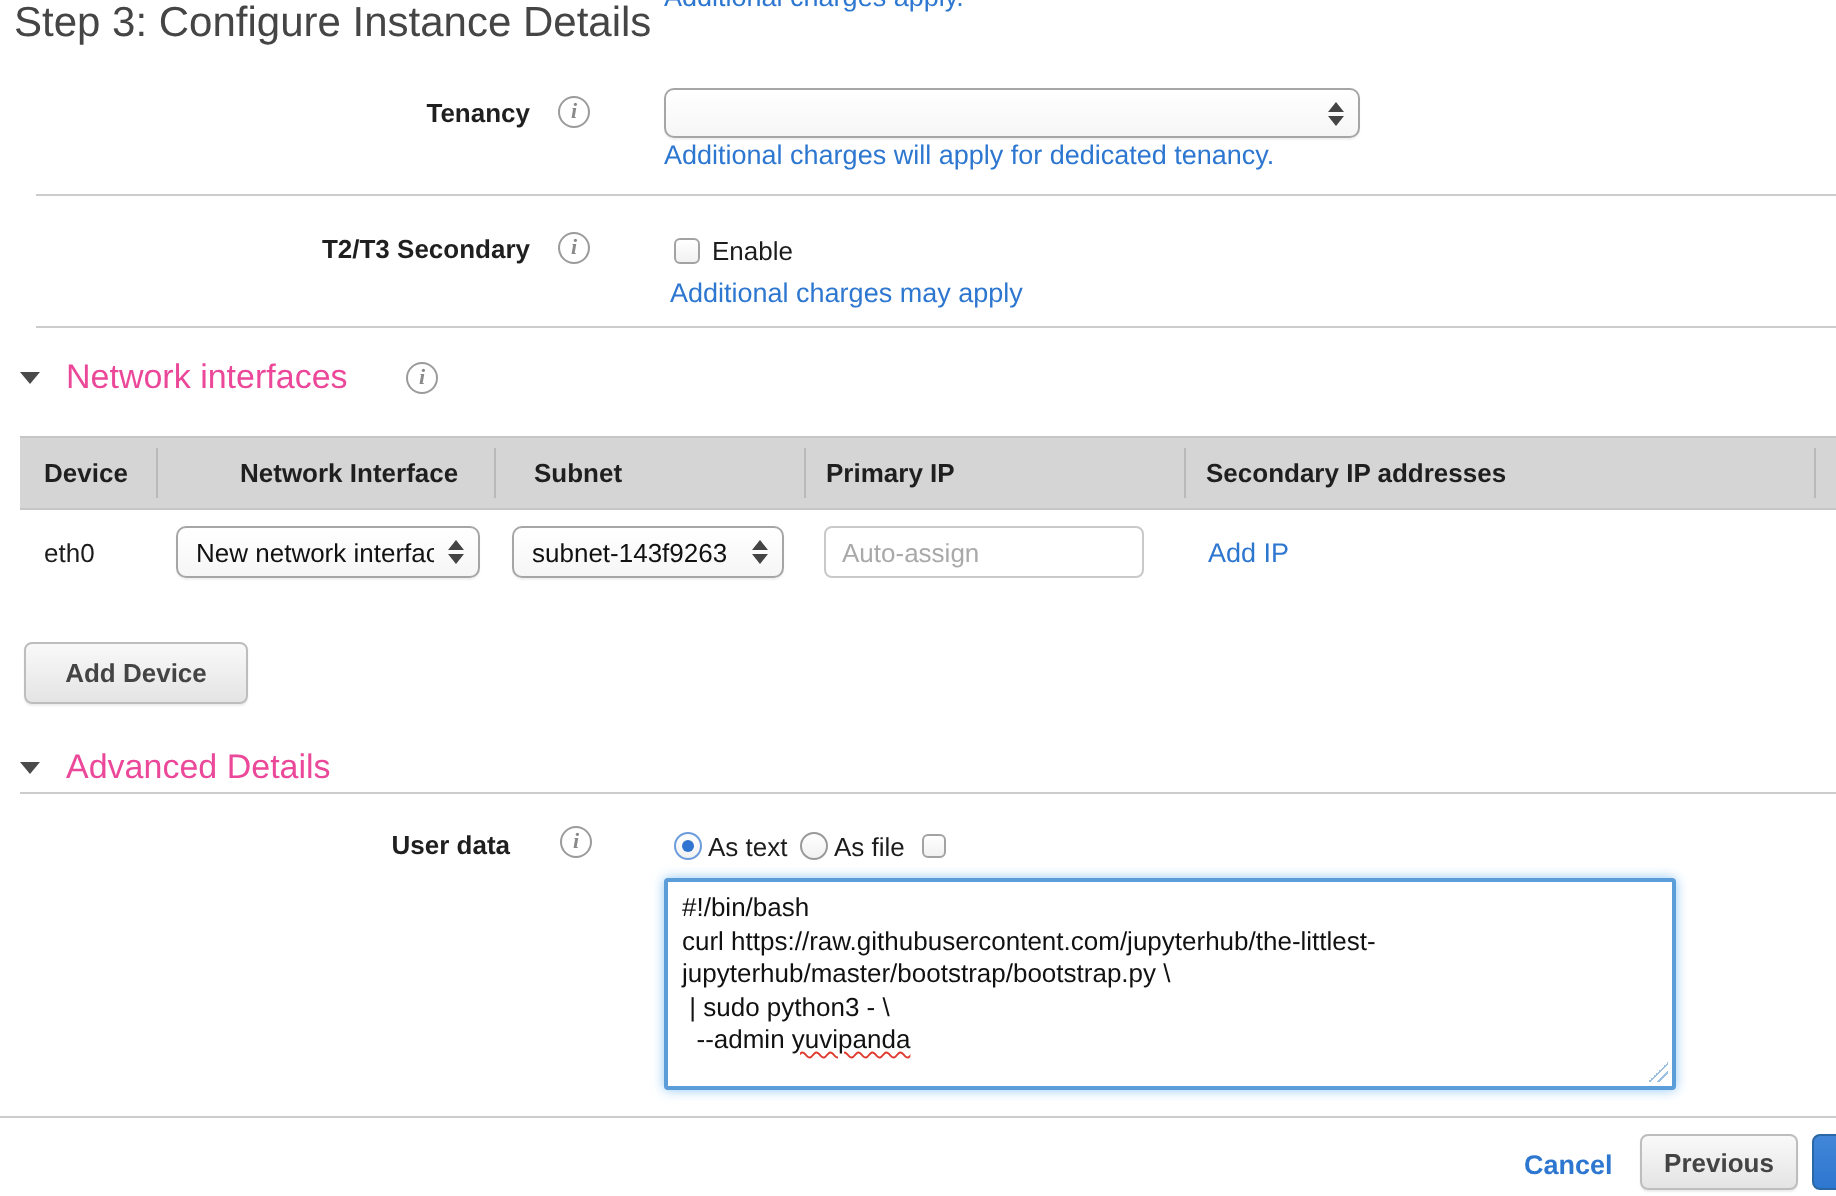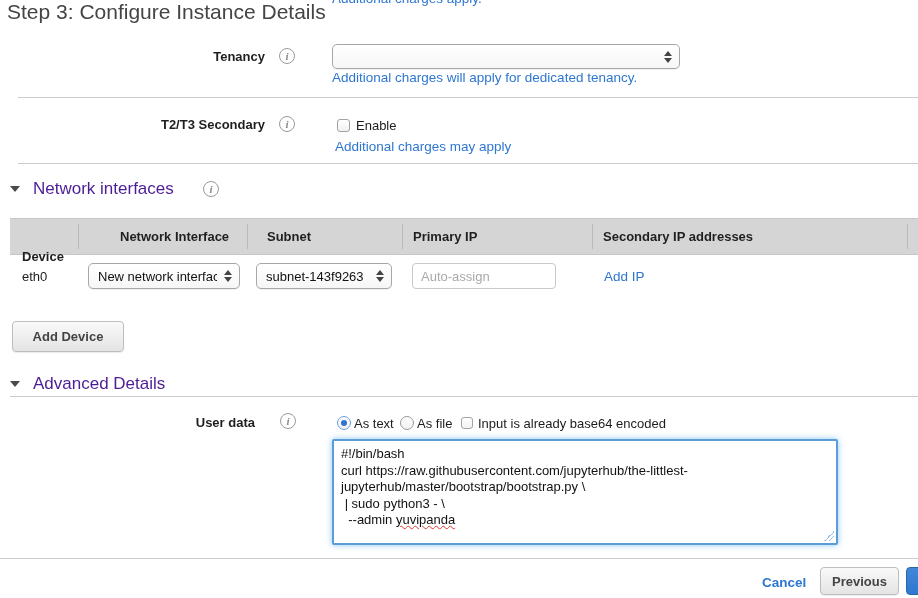--- a/index.html
+++ b/index.html
@@ -32,21 +32,21 @@
               background:linear-gradient(#ffffff,#f1f1f1); cursor:pointer; }
   .radio { position:absolute; width:14px; height:14px; border:1px solid #9a9a9a; border-radius:50%;
            background:linear-gradient(#ffffff,#f1f1f1); cursor:pointer; }
   .radio.checked { border-color:#6b9ddc; }
   .radio.checked::after { content:""; position:absolute; left:3px; top:3px; width:6px; height:6px;
                           border-radius:50%; background:#2f74d0; }
   .ctl-label { position:absolute; font-size:13px; color:#1c1c1c; }
 
   .section-arrow { position:absolute; width:0; height:0; border-left:5px solid transparent;
                    border-right:5px solid transparent; border-top:6px solid #4a4a4a; cursor:pointer; }
-  .section-title { position:absolute; font-size:17px; color:#4c1d95; }
+  .section-title { position:absolute; font-size:17px; color:#ec4899; }
 
   .tbl-header { position:absolute; left:10px; width:908px; height:37px; background:#d5d5d5;
                 border-top:1px solid #c6c6c6; border-bottom:1px solid #c6c6c6; }
   .tbl-header .h { position:absolute; top:10px; font-size:13px; font-weight:bold; color:#1f1f1f; white-space:nowrap; }
   .vsep { position:absolute; top:5px; bottom:5px; width:1px; background:#b9b9b9; }
 
   .cell-text { position:absolute; font-size:13px; color:#1c1c1c; }
 
   .btn { position:absolute; border:1px solid #bdbdbd; border-radius:4px;
          background:linear-gradient(#f9f9f9,#e4e4e4); font-size:13px; font-weight:bold; color:#444;
@@ -99,21 +99,21 @@
   <span class="ctl-label" style="left:356px; top:118px;">Enable</span>
   <a class="lnk" style="position:absolute; left:335px; top:139px;">Additional charges may apply</a>
 
   <div class="hr" style="left:18px; right:0; top:163px;"></div>
 
   <span class="section-arrow" style="left:10px; top:186px;"></span>
   <div class="section-title" style="left:33px; top:179px;">Network interfaces</div>
   <div class="info-icon" style="left:203px; top:181px;">i</div>
 
   <div class="tbl-header" style="top:218px;">
-    <span class="h" style="left:12px;margin-top:20px;">Device</span>
+    <span class="h" style="left:12px;">Device</span>
     <span class="h" style="left:80px;padding-left:30px;">Network Interface</span>
     <span class="h" style="left:257px;">Subnet</span>
     <span class="h" style="left:403px;text-align:center;">Primary IP</span>
     <span class="h" style="left:593px;">Secondary IP addresses</span>
     <span class="vsep" style="left:68px;"></span>
     <span class="vsep" style="left:237px;"></span>
     <span class="vsep" style="left:392px;"></span>
     <span class="vsep" style="left:582px;"></span>
     <span class="vsep" style="left:897px;"></span>
   </div>
@@ -127,39 +127,38 @@
           <span class="tri-down"></span>
         </span>
     </div>
     <div class="mac-select" style="left:256px; top:263px; width:136px; height:26px;">
       <span class="txt">subnet-143f9263</span>
       <span class="stepper">
           <span class="tri-up"></span>
           <span class="tri-down"></span>
         </span>
     </div>
-    <input class="text-input" style="left: 412px; top: 263px; width: 144px;" placeholder="Auto-assign">
+    <input class="text-input" style="left: 412px; top: 263px; width: 160px;" placeholder="Auto-assign">
     <a class="lnk" style="position:absolute; left:604px; top:269px;">Add IP</a>
   </div>
 
   <div class="btn" style="left:12px; top:321px; width:112px; height:31px;">Add Device</div>
 
   <span class="section-arrow" style="left:10px; top:381px;"></span>
   <div class="section-title" style="left:33px; top:374px;">Advanced Details</div>
   <div class="hr" style="left:10px; right:0; top:396px;"></div>
 
   <div class="field-label" style="width:255px; top:415px;">User data</div>
   <div class="info-icon" style="left:280px; top:413px;">i</div>
 
   <span class="radio checked" style="left:337px; top:416px;"></span>
   <span class="ctl-label" style="left:354px; top:416px;">As text</span>
   <span class="radio" style="left:400px; top:416px;"></span>
   <span class="ctl-label" style="left:417px; top:416px;">As file</span>
   <span class="checkbox" style="left:461px; top:417px; width:12px; height:12px;"></span>
-  <span class="ctl-label" style="left:478px; top:416px;">Input is already base64 encoded</span>
 
   <div class="codebox"><span>#!/bin/bash</span><br><span>curl https://raw.githubusercontent.com/jupyterhub/the-littlest-</span><br><span>jupyterhub/master/bootstrap/bootstrap.py \</span><br><span> | sudo python3 - \</span><br><span>  --admin </span><span class="misspell">yuvipanda</span><span class="resize-grip"></span></div>
 
   <div class="hr" style="left:0; right:0; top:558px;"></div>
   <a class="lnk footer-cancel">Cancel</a>
   <div class="btn" style="left:820px; top:567px; width:79px; height:28px;">Previous</div>
   <div class="btn-primary" style="left:906px; top:567px; width:60px; height:28px;"></div>
 
 </div>
 

